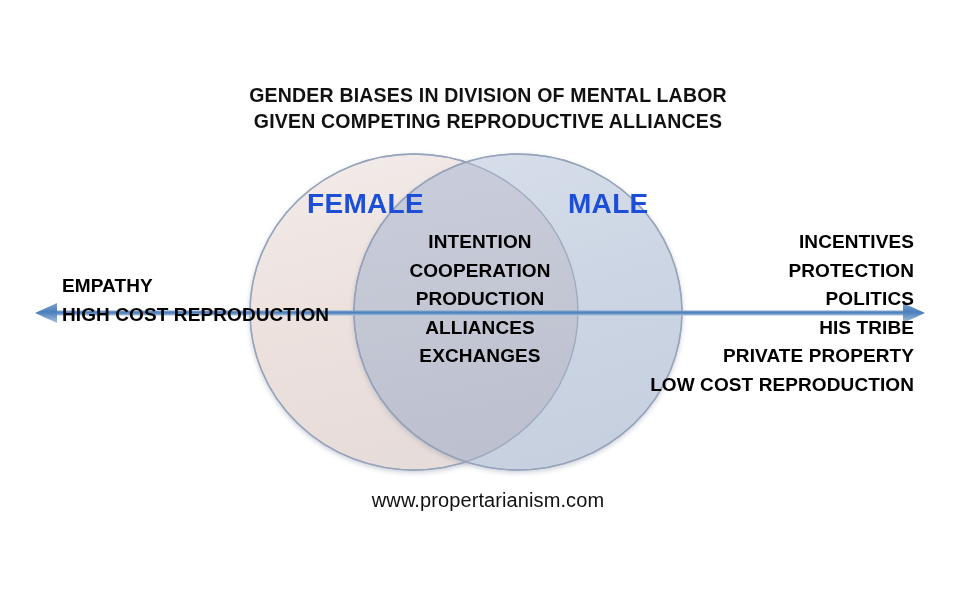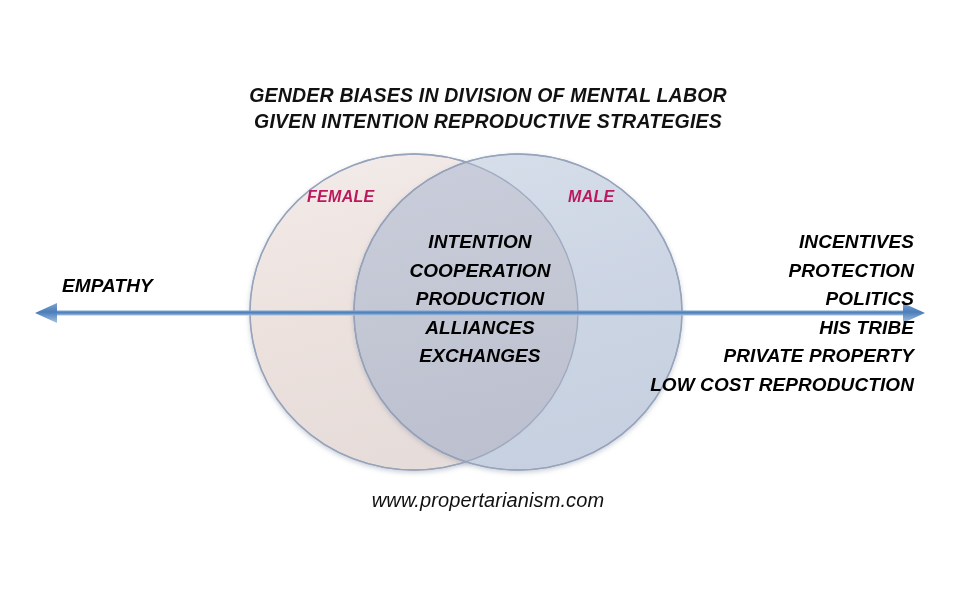--- a/index.html
+++ b/index.html
@@ -10,21 +10,20 @@
   body {
     font-family: "Liberation Sans", sans-serif;
     -webkit-font-smoothing: antialiased;
   }
   #stage {
     position: relative;
     width: 976px;
     height: 584px;
     background: #ffffff;
     overflow: hidden;
-    font-style: italic;
   }
 
   
   .title-block {
     position: absolute;
     left: 0;
     top: 82px;
     width: 976px;
     text-align: center;
     color: #111111;
@@ -40,22 +39,22 @@
     position: absolute;
     left: 0;
     top: 0;
     width: 976px;
     height: 600px;
   }
 
   
   .circle-label {
     position: absolute;
-    color: #be185d;
-    font-size: 16px;
+    color: #1d4ed8;
+    font-size: 28px;
     font-weight: 600;
     letter-spacing: 0.3px;
     white-space: nowrap;
   }
   #label-female { left: 307px; top: 188px; }
   #label-male   { left: 568px; top: 188px; text-align: center; }
 
   
   .col {
     position: absolute;
@@ -86,21 +85,21 @@
     letter-spacing: 0.1px;
   }
 </style>
 </head>
 <body>
 
 <div id="stage">
 
   <div class="title-block">
     <span class="title-line">GENDER BIASES IN DIVISION OF MENTAL LABOR</span>
-    <span class="title-line">GIVEN INTENTION REPRODUCTIVE STRATEGIES</span>
+    <span class="title-line">GIVEN COMPETING REPRODUCTIVE ALLIANCES</span>
   </div>
 
   <svg id="venn" viewBox="0 0 976 600">
     <defs>
       <linearGradient id="gradFemale" x1="0" y1="0" x2="0.25" y2="1">
         <stop offset="0%" stop-color="#f3ecea"></stop>
         <stop offset="55%" stop-color="#ece1dd"></stop>
         <stop offset="100%" stop-color="#e6dcd9"></stop>
       </linearGradient>
       <linearGradient id="gradMale" x1="0.1" y1="0" x2="0.4" y2="1">
@@ -142,20 +141,21 @@
       <polygon points="35,313 57,303 57,323" fill="url(#gradArrow)"></polygon>
       <polygon points="925,313 903,303 903,323" fill="url(#gradArrow)"></polygon>
     </g>
   </svg>
 
   <div class="circle-label" id="label-female">FEMALE</div>
   <div class="circle-label" id="label-male">MALE</div>
 
   <div class="col" id="col-left">
     <span class="row">EMPATHY</span>
+    <span class="row">HIGH COST REPRODUCTION</span>
   </div>
 
   <div class="col" id="col-center">
     <span class="row">INTENTION</span>
     <span class="row">COOPERATION</span>
     <span class="row">PRODUCTION</span>
     <span class="row">ALLIANCES</span>
     <span class="row">EXCHANGES</span>
   </div>
 

